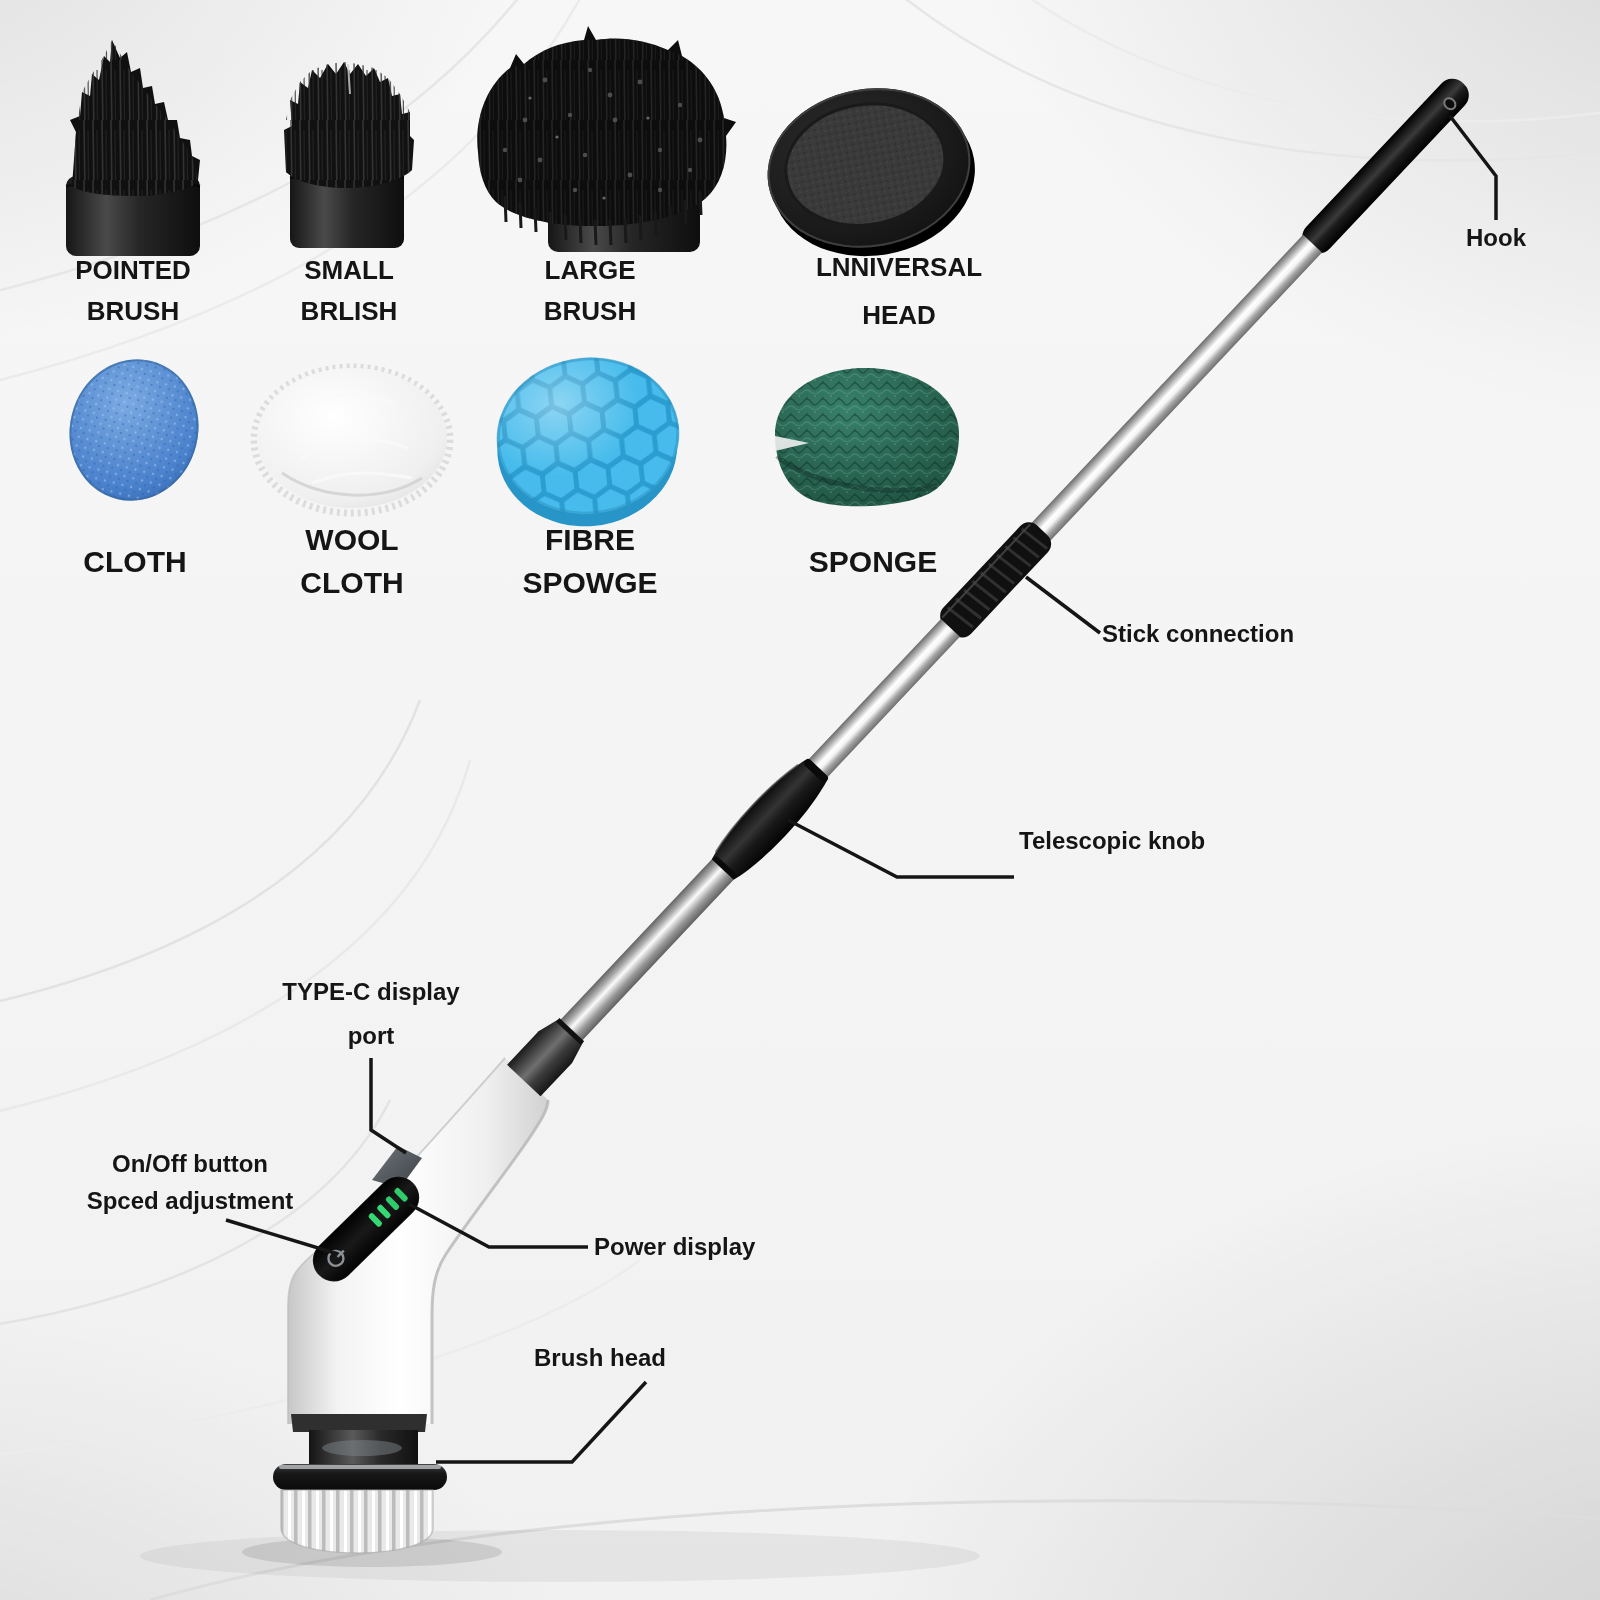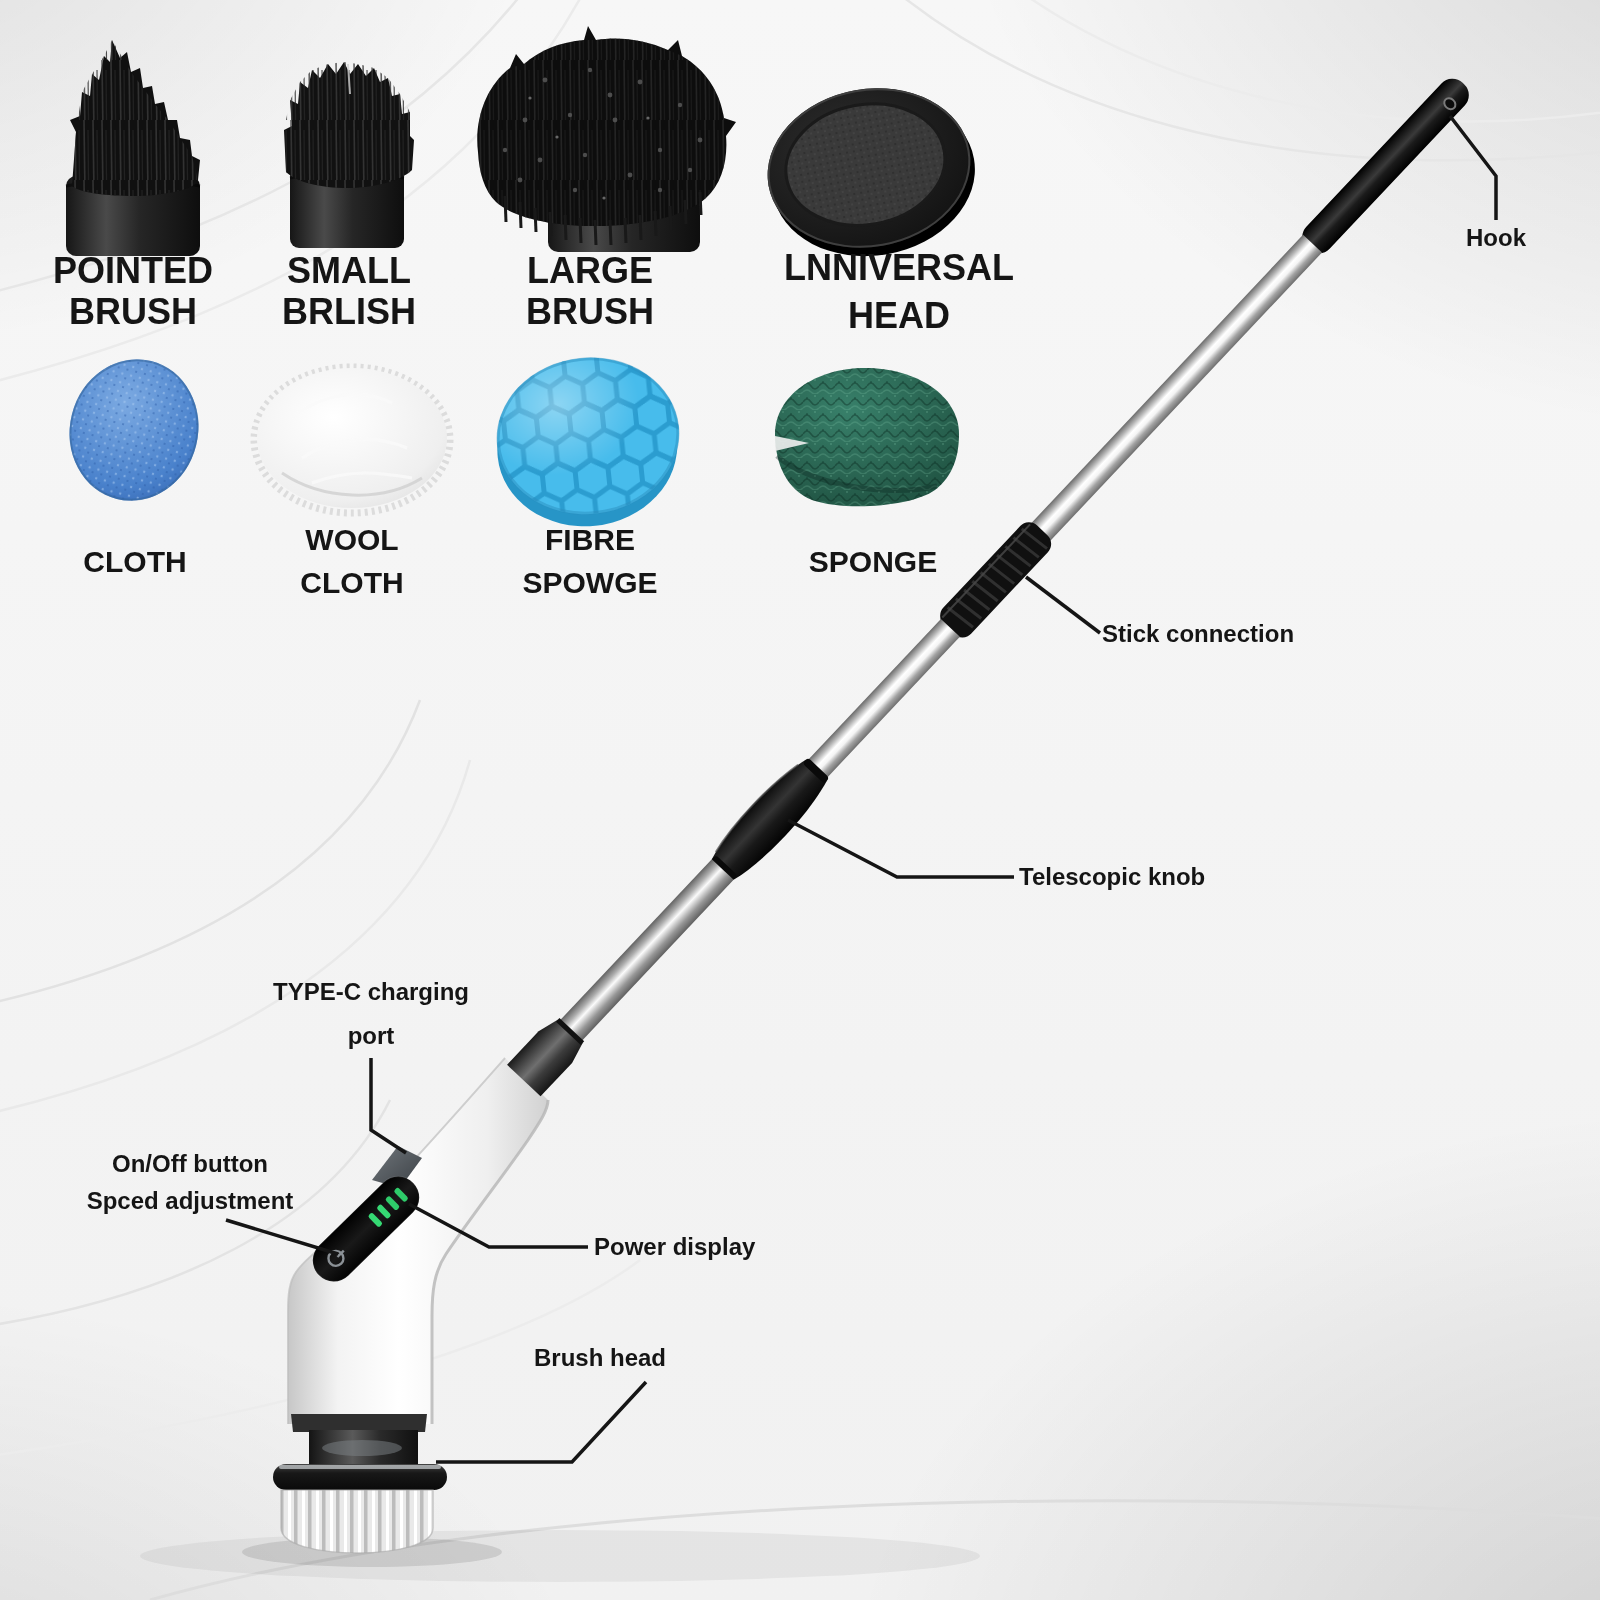--- a/index.html
+++ b/index.html
@@ -8,21 +8,21 @@
     position:relative;width:1600px;height:1600px;overflow:hidden;
     background:
       radial-gradient(120% 80% at 108% 106%, rgba(0,0,0,.14), rgba(0,0,0,0) 46%),
       radial-gradient(110% 70% at -8% 110%, rgba(0,0,0,.10), rgba(0,0,0,0) 42%),
       radial-gradient(120% 85% at 112% -10%, rgba(0,0,0,.15), rgba(0,0,0,0) 44%),
       radial-gradient(110% 75% at -10% -8%, rgba(0,0,0,.11), rgba(0,0,0,0) 40%),
       linear-gradient(#f7f7f7,#f1f1f1);
   }
   svg.art{position:absolute;left:0;top:0;}
   .lbl{position:absolute;color:#151515;font-weight:700;display:flex;flex-direction:column;justify-content:center;}
-  .att1{font-size:36px;line-height:41px;height:82px;text-align:center;}
+  .att1{font-size:26px;line-height:41px;height:82px;text-align:center;}
   .att2{font-size:30px;line-height:43px;height:86px;text-align:center;}
   .call{font-size:24px;line-height:34px;}
   .call.center{text-align:center;}
   .call.left{text-align:left;}
   .call2{line-height:44px;}
   .call3{line-height:37px;justify-content:space-between;}
   .lbl span{display:block;}
 </style>
 </head>
 <body>
@@ -374,25 +374,25 @@
   <span>FIBRE</span>
   <span>SPOWGE</span>
 </div>
 
 <div class="lbl call center" style="left:1396px;top:221px;width:200px;">
   <span>Hook</span>
 </div>
 <div class="lbl call left" style="left:1102px;top:617px;width:340px;">
   <span>Stick connection</span>
 </div>
-<div class="lbl call left" style="left:1019px;top:860px;width:340px;">
+<div class="lbl call left" style="left:1019px;top:824px;width:340px;">
   <span>Telescopic knob</span>
 </div>
 <div class="lbl call call2 center" style="left:211px;top:970px;width:320px;">
-  <span>TYPE-C charging</span>
+  <span>TYPE-C display</span>
   <span>port</span>
 </div>
 <div class="lbl call call3 center" style="left:10px;top:1145px;width:360px;">
   <span>On/Off button</span>
   <span>Spced adjustment</span>
 </div>
 <div class="lbl call left" style="left:594px;top:1230px;width:300px;">
   <span>Power display</span>
 </div>
 <div class="lbl call center" style="left:450px;top:1341px;width:300px;">

